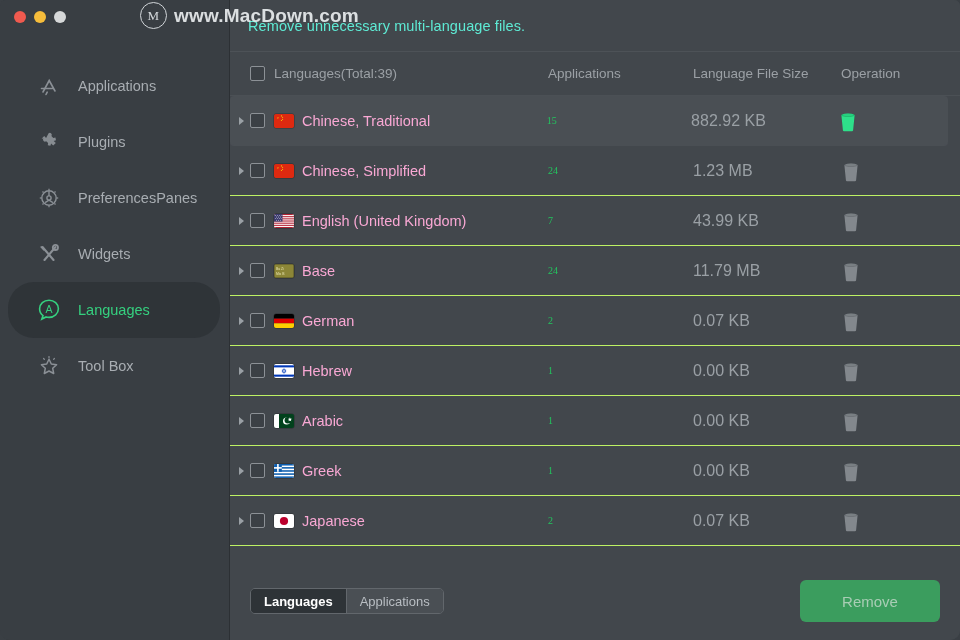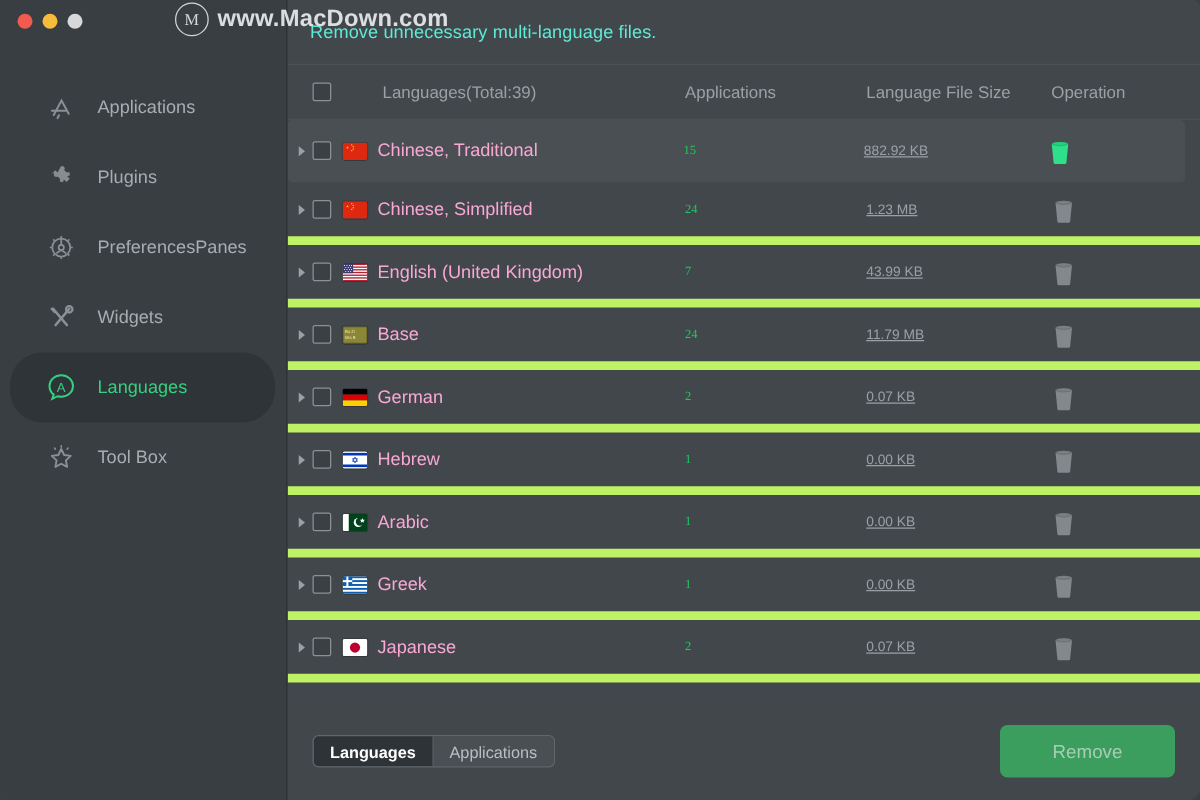--- a/index.html
+++ b/index.html
@@ -109,41 +109,41 @@
 
   
   #thead {
     height: 44px;
     display: flex; align-items: center;
     border-bottom: 1px solid #4b5055;
     color: #9ba0a5;
     font-size: 13.5px;
     background: #42474c;
   }
-  .col-name { width: 318px; padding-left: 20px; display: flex; align-items: center; gap: 32px; }
+  .col-name { width: 318px; padding-left: 20px; display: flex; align-items: center; }
   .col-apps { width: 145px; }
   .col-size { width: 148px; }
   .col-op   { width: 110px; }
 
   .chk {
     width: 15px; height: 15px;
     border: 1px solid #8c9196;
     border-radius: 2px;
     background: #3b4045;
     display: inline-block;
     flex: 0 0 15px;
     margin-right: 9px;
   }
 
   #tbody { background: #42474c; }
 
   .row {
     height: 50px;
     display: flex; align-items: center;
-    border-bottom: 7px solid #bef264;
+    border-bottom: 1px solid #bef264;
     position: relative;
   }
   .row.hover {
     background: #4a4f54;
     width: 718px;
     border-radius: 4px;
     border-bottom: 1px solid #4a4f54;
   }
   .row .twisty {
     position: absolute; left: 9px; top: 50%;
@@ -162,21 +162,21 @@
     width: 20px; height: 14px;
     margin-right: 8px;
     flex: 0 0 20px;
     border-radius: 2px;
     overflow: hidden;
     display: block;
     box-shadow: 0 0 0 0.5px rgba(0,0,0,0.35);
   }
   .flag svg { display: block; }
   .cell-apps { width: 145px; color: #22c55e; font-size: 10px; font-family: Liberation Serif, serif; }
-  .cell-size { width: 148px; color: #9aa0a5; font-size: 11px; text-decoration: underline; }
+  .cell-size { width: 148px; color: #9aa0a5; font-size: 16px; }
   .cell-op   { width: 110px; display: flex; align-items: center; }
   .trash svg { display:block; }
 
   
   #bottombar {
     position: absolute;
     left: 0; bottom: 0;
     width: 730px; height: 78px;
     background: #42474c;
     display: flex; align-items: center;

